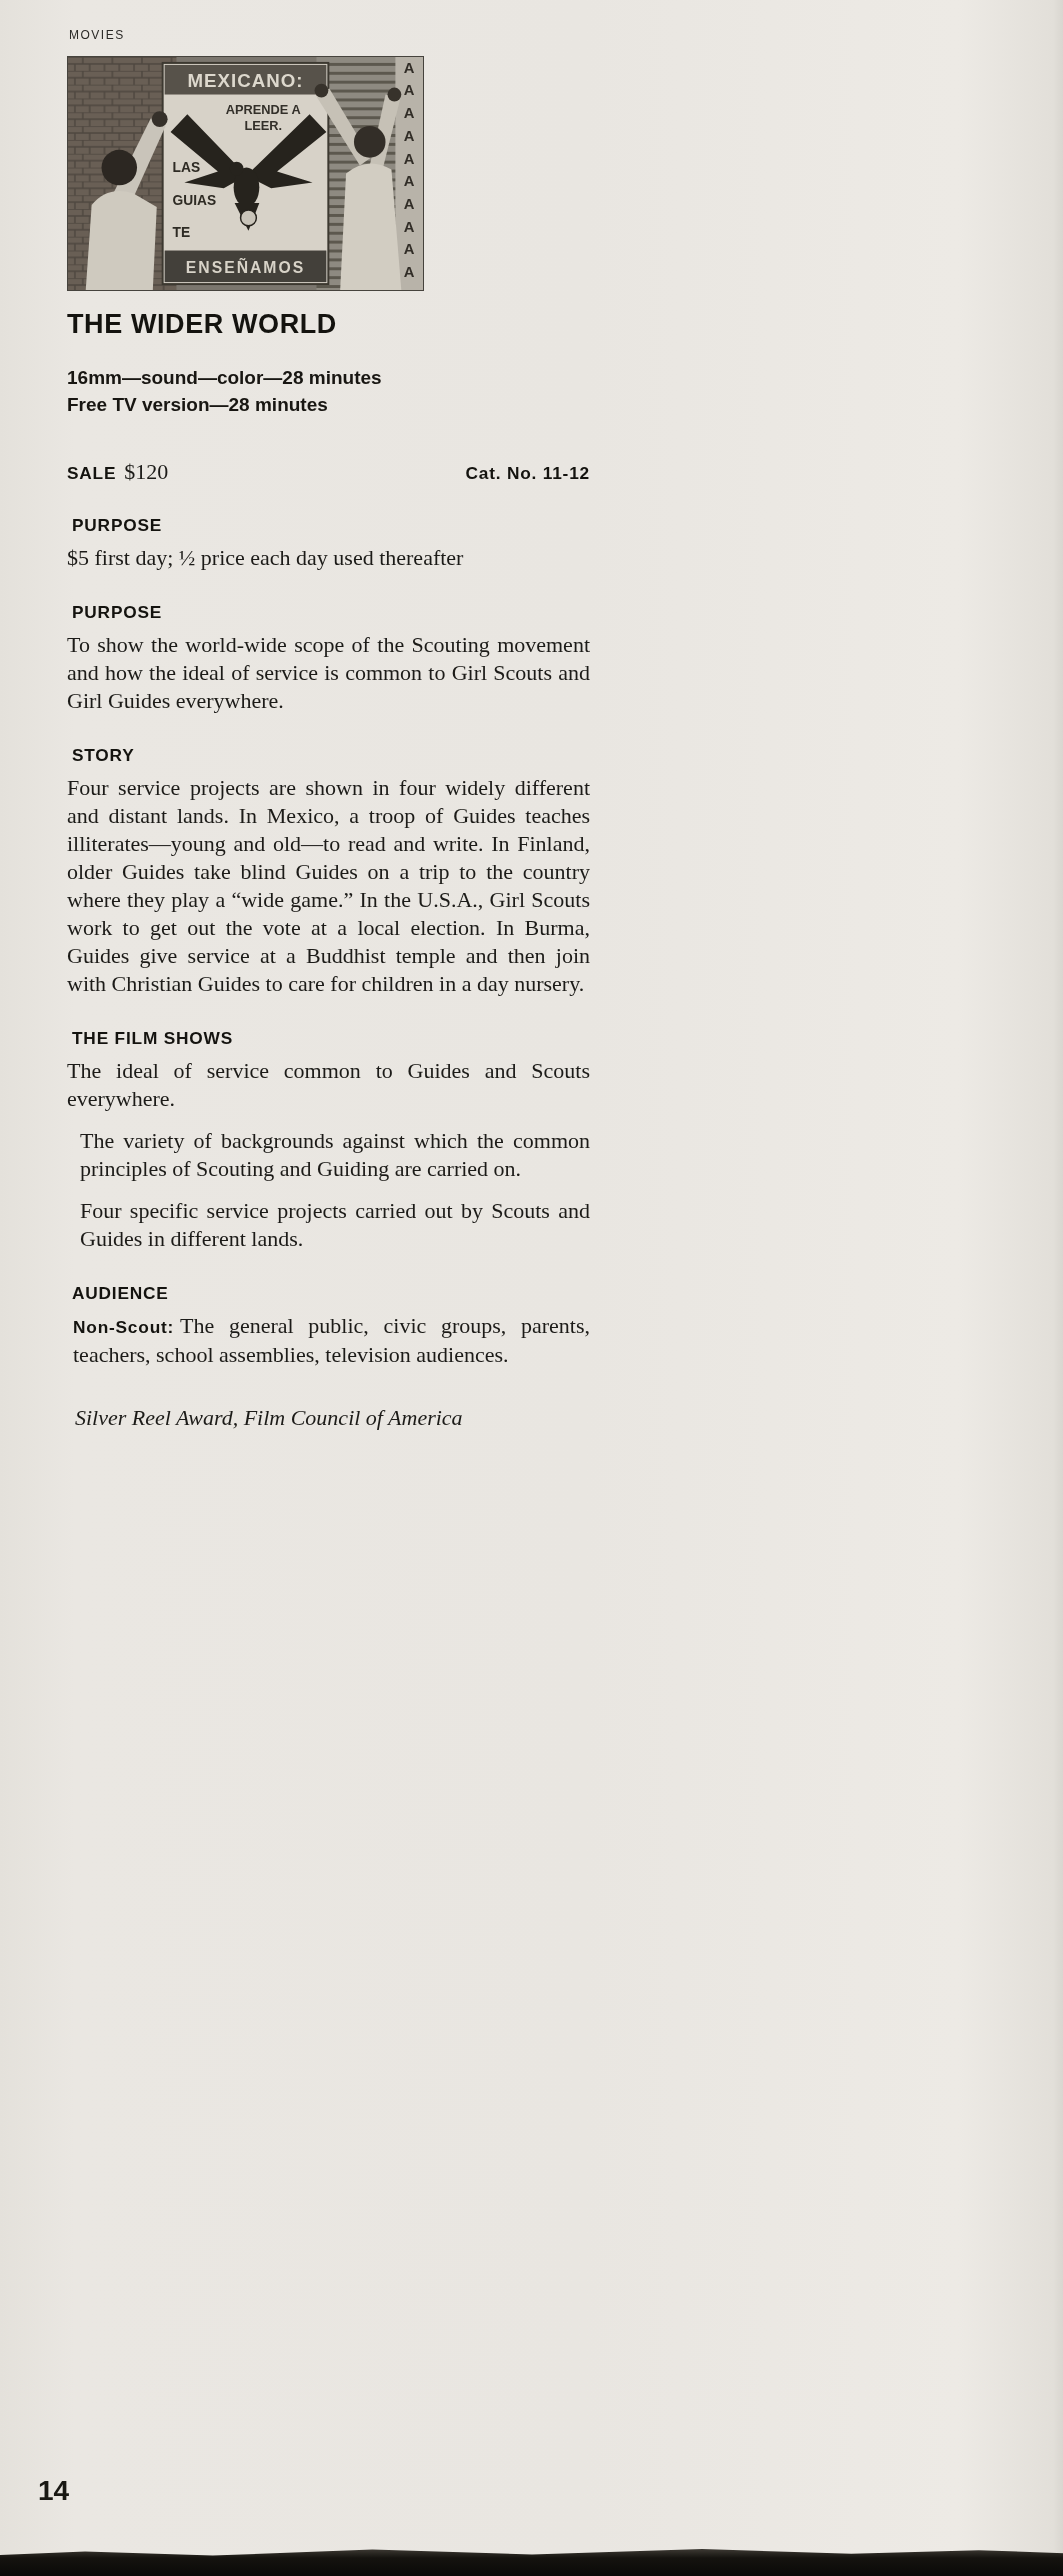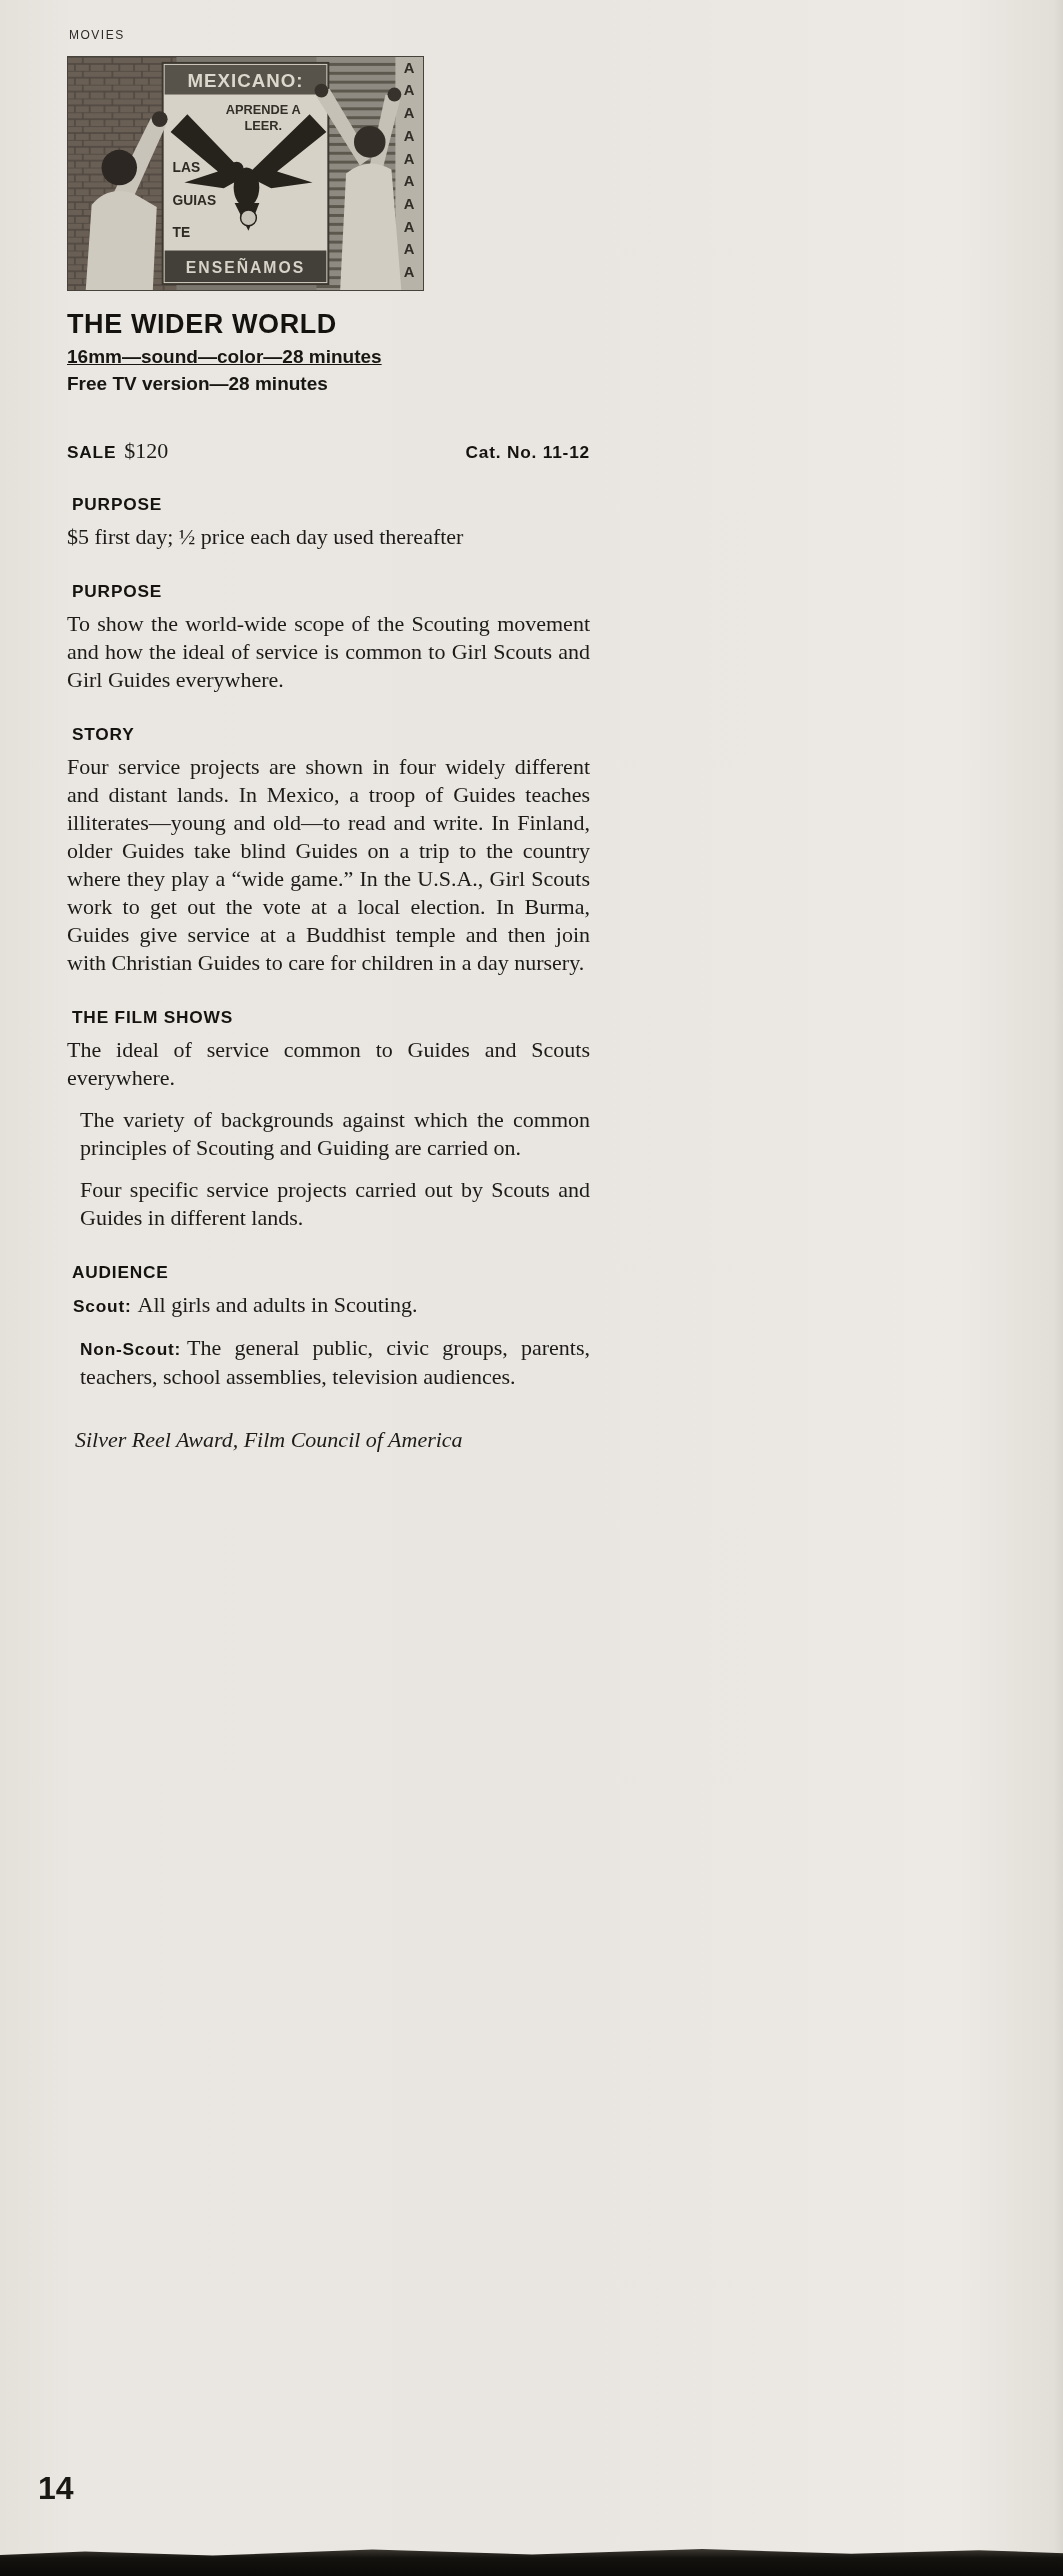--- a/index.html
+++ b/index.html
@@ -31,21 +31,21 @@
 
   .title {
     margin-top:18px;
     font-family:"Liberation Sans", sans-serif;
     font-weight:bold; font-size:27px; letter-spacing:0.6px; color:#14130f;
   }
   .format {
     font-family:"Liberation Sans", sans-serif;
     font-weight:bold; font-size:19px; line-height:27px; color:#181612;
   }
-  .format.first { margin-top:3px;text-decoration:underline; }
+  .format.first { margin-top:24px; }
 
   .sale-row {
     margin-top:41px;
     display:flex; justify-content:space-between; align-items:baseline;
   }
   .h-label {
     font-family:"Liberation Sans", sans-serif;
     font-weight:bold; font-size:17.3px; letter-spacing:0.8px; color:#14130f;
   }
   .price { font-size:22px; margin-left:8px; }
@@ -64,21 +64,21 @@
   p.labeled .h-label { margin-right:6px; }
 
   .award {
     margin:36px 0 0 8px;
     font-style:italic; font-size:22px; color:#1c1b18;
   }
 
   .page-number {
     position:absolute; left:38px; bottom:69px;
     font-family:"Liberation Sans", sans-serif;
-    font-weight:bold; font-size:32px; color:#191813;
+    font-weight:bold; font-size:28px; color:#191813;
   }
   .scan-bottom-bar {
     position:absolute; left:0; right:0; bottom:0; height:30px;
     background:linear-gradient(180deg,#4a463f 0%,#15130f 40%,#0a0908 100%);
     clip-path:polygon(0 30%, 8% 18%, 20% 32%, 35% 12%, 50% 28%, 66% 10%, 80% 26%, 92% 14%, 100% 24%, 100% 100%, 0 100%);
   }
 </style>
 </head>
 <body>
 
@@ -191,23 +191,20 @@
     <section>
       <h2 class="section-heading">THE FILM SHOWS</h2>
       <p class="body">The ideal of service common to Guides and Scouts everywhere.</p>
       <p class="body">The variety of backgrounds against which the common principles of Scouting and Guiding are carried on.</p>
       <p class="body">Four specific service projects carried out by Scouts and Guides in different lands.</p>
     </section>
 
     <section>
       <h2 class="section-heading">AUDIENCE</h2>
       <p class="body labeled">
-        <span class="h-label">Scout:</span><span>All girls and adults in Scouting.</span>
-      </p>
-      <p class="body labeled">
         <span class="h-label">Non-Scout:</span><span>The general public, civic groups, parents, teachers, school assemblies, television audiences.</span>
       </p>
     </section>
 
     <div class="award">Silver Reel Award, Film Council of America</div>
 
   </main>
 
   <div class="page-number">14</div>
   <div class="scan-bottom-bar"></div>

